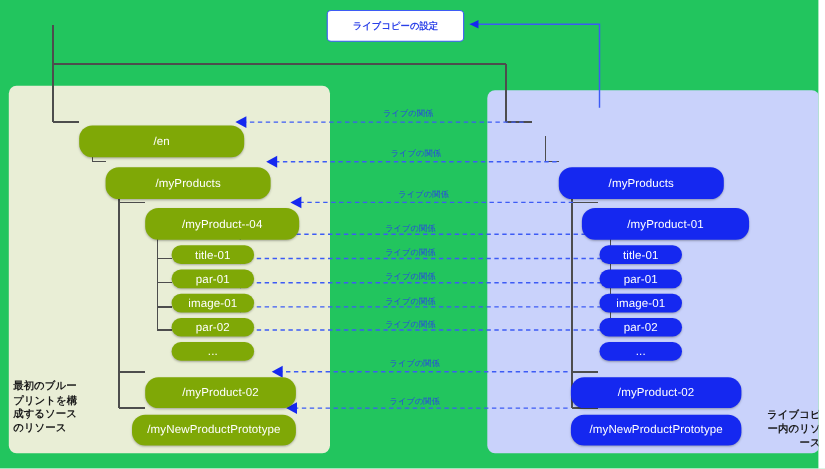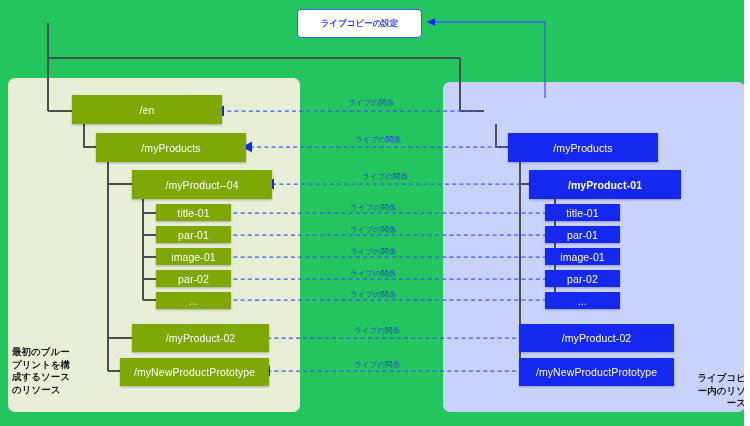--- a/index.html
+++ b/index.html
@@ -7,23 +7,23 @@
   #stage{position:relative;width:744px;height:426px;overflow:hidden;background:#22c55e;}
 
   .panel{position:absolute;border-radius:7px;}
   #src-panel{background:#e9eed6;}
   #lc-panel{background:#c9d2fb;}
 
   .panel-caption{position:absolute;font-size:9.5px;line-height:12.5px;color:#1a1a1a;font-weight:700;}
   #src-caption{left:12px;top:346px;width:60px;text-align:left;}
   #lc-caption{left:690px;top:372px;width:56px;text-align:right;}
 
-  .node{position:absolute;border-radius:0;color:#ffffff;font-size:10.5px;
+  .node{position:absolute;border-radius:12px;color:#ffffff;font-size:10.5px;
         display:flex;align-items:center;justify-content:center;
-        box-shadow:0 1px 2px rgba(0,0,0,.28);letter-spacing:.1px;white-space:nowrap;}
+        box-shadow:0 1px 2px rgba(0,0,0,.28);letter-spacing:.1px;white-space:nowrap;margin-top:19px;}
   .node.green{background:#7fa806;}
   .node.blue{background:#1528f0;}
 
   .setting-box{position:absolute;border:1.3px solid #3d5bf5;border-radius:4px;background:#fff;
         display:flex;align-items:center;justify-content:center;
         font-size:8.5px;font-weight:700;color:#2a3fe8;}
 
   svg.wires{position:absolute;left:0;top:0;width:750px;height:426px;overflow:visible;}
 
   .rel-label{position:absolute;font-size:7.5px;font-weight:400;color:#2a3fe8;
@@ -138,21 +138,21 @@
   <div class="node green" style="left:132px;top:324px;width:137px;height:28px;">
     <span>/myProduct-02</span>
   </div>
   <div class="node green" style="left:120px;top:358px;width:149px;height:28px;">
     <span>/myNewProductPrototype</span>
   </div>
 
   <div class="node blue" style="left:508px;top:133px;width:150px;height:29px;">
     <span>/myProducts</span>
   </div>
-  <div class="node blue" style="left:529px;top:170px;width:152px;height:29px;font-weight:bold;">
+  <div class="node blue" style="left:529px;top:170px;width:152px;height:29px;">
     <span>/myProduct-01</span>
   </div>
   <div class="node blue" style="left:545px;top:204px;width:75px;height:17px;">
     <span>title-01</span>
   </div>
   <div class="node blue" style="left:545px;top:226px;width:75px;height:17px;">
     <span>par-01</span>
   </div>
   <div class="node blue" style="left:545px;top:248px;width:75px;height:17px;">
     <span>image-01</span>

